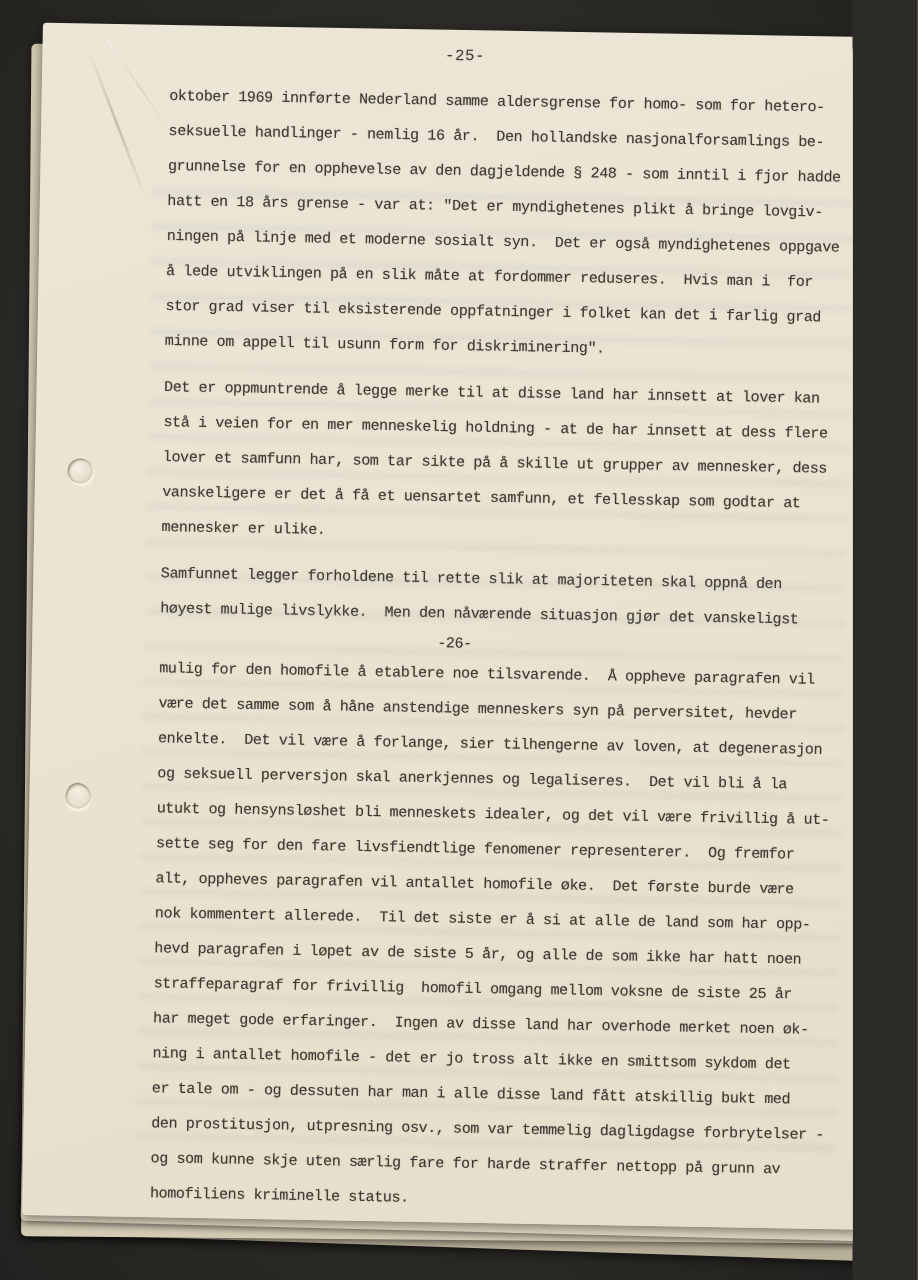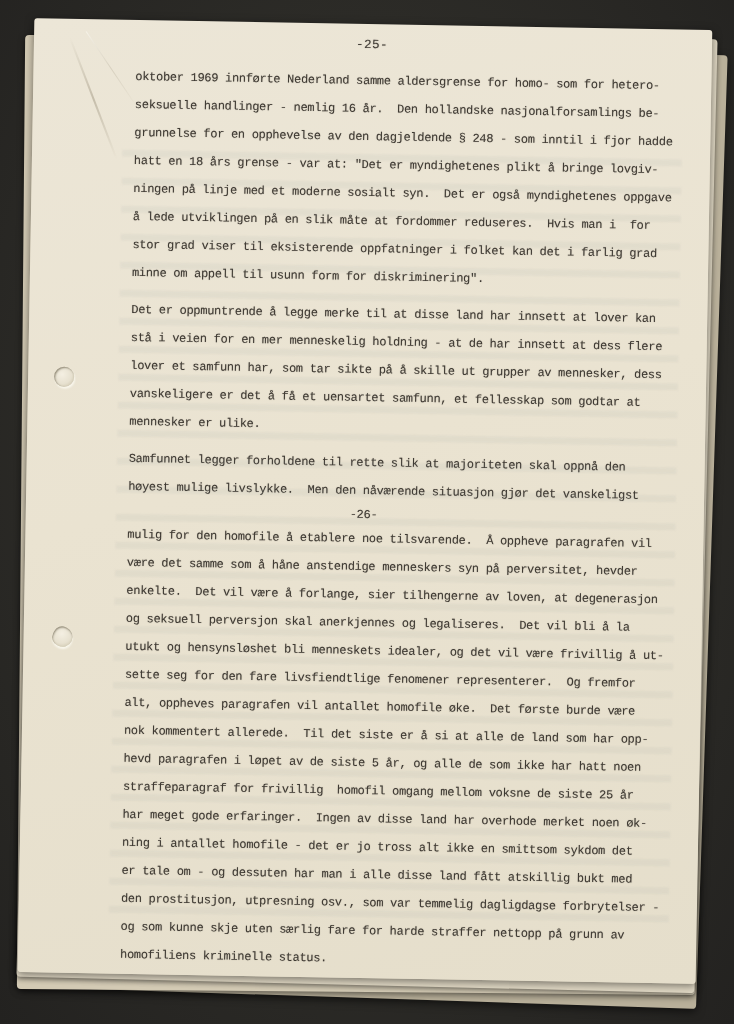--- a/index.html
+++ b/index.html
@@ -6,21 +6,21 @@
     margin: 0;
     padding: 0;
     width: 734px;
     height: 1024px;
     overflow: hidden;
     background: #2c2b27;
     font-family: "Liberation Mono", "DejaVu Sans Mono", monospace;
   }
   .scene {
     position: relative;
-    width: 734px;
+    width: 682px;
     height: 1024px;
     background: radial-gradient(ellipse at 50% 45%, #33322d 0%, #2c2b27 55%, #232220 100%);
     overflow: hidden;
     text-decoration: underline;
   }
   
   .sheet {
     position: absolute;
     left: 26px;
     top: 24px;

